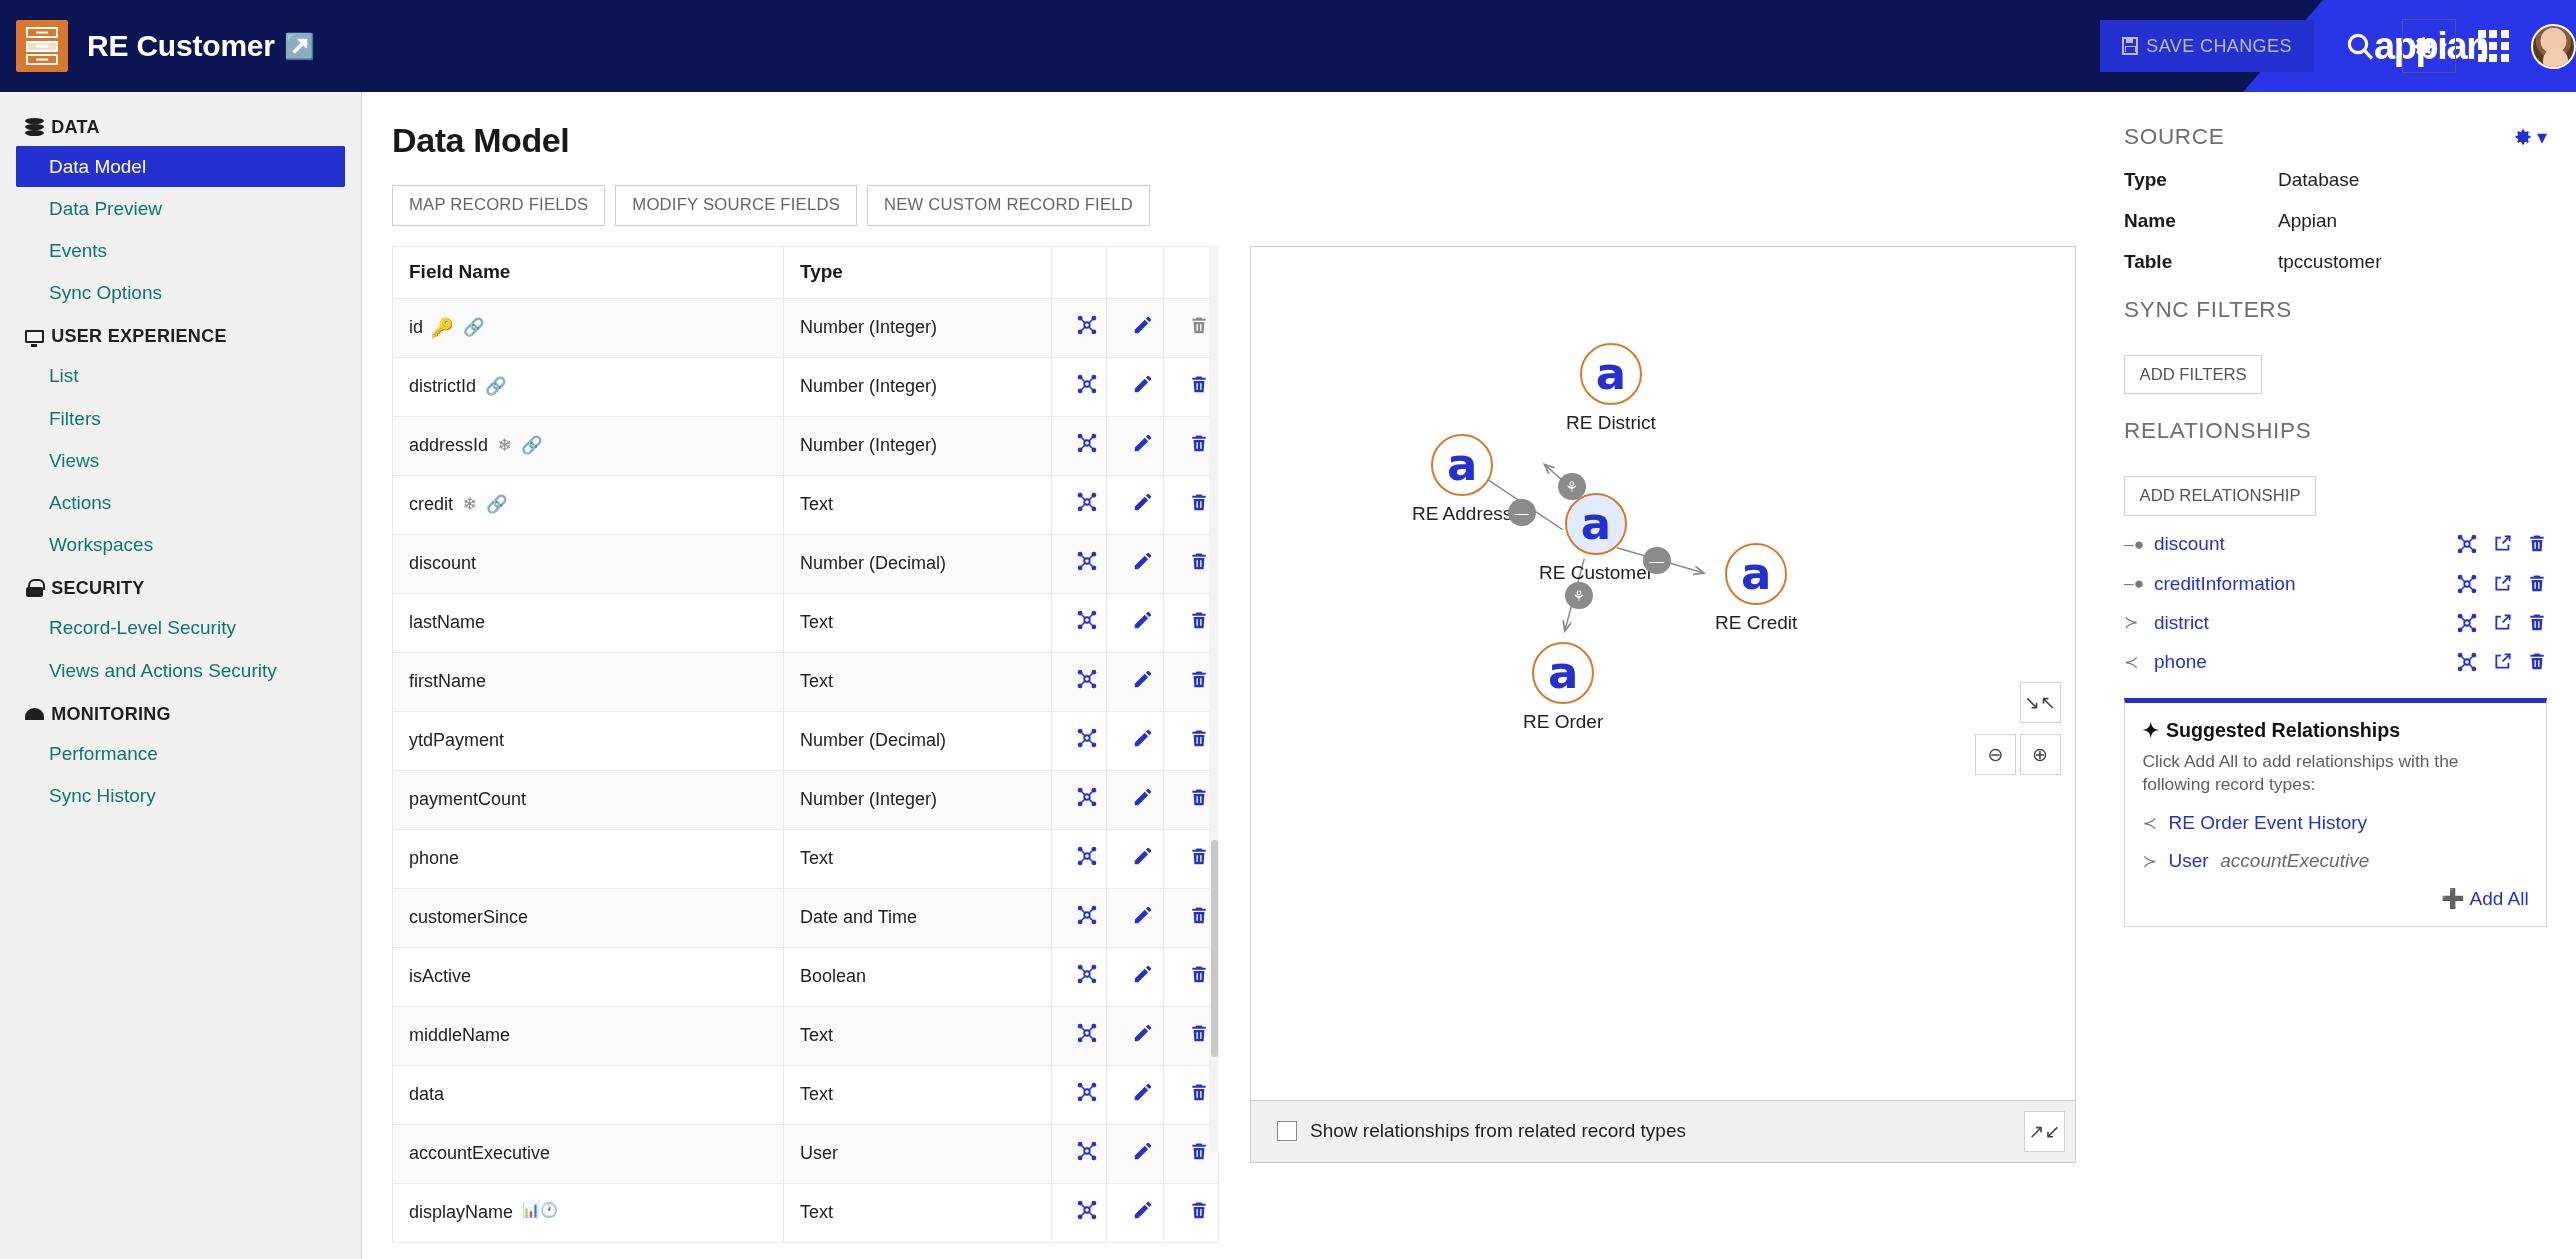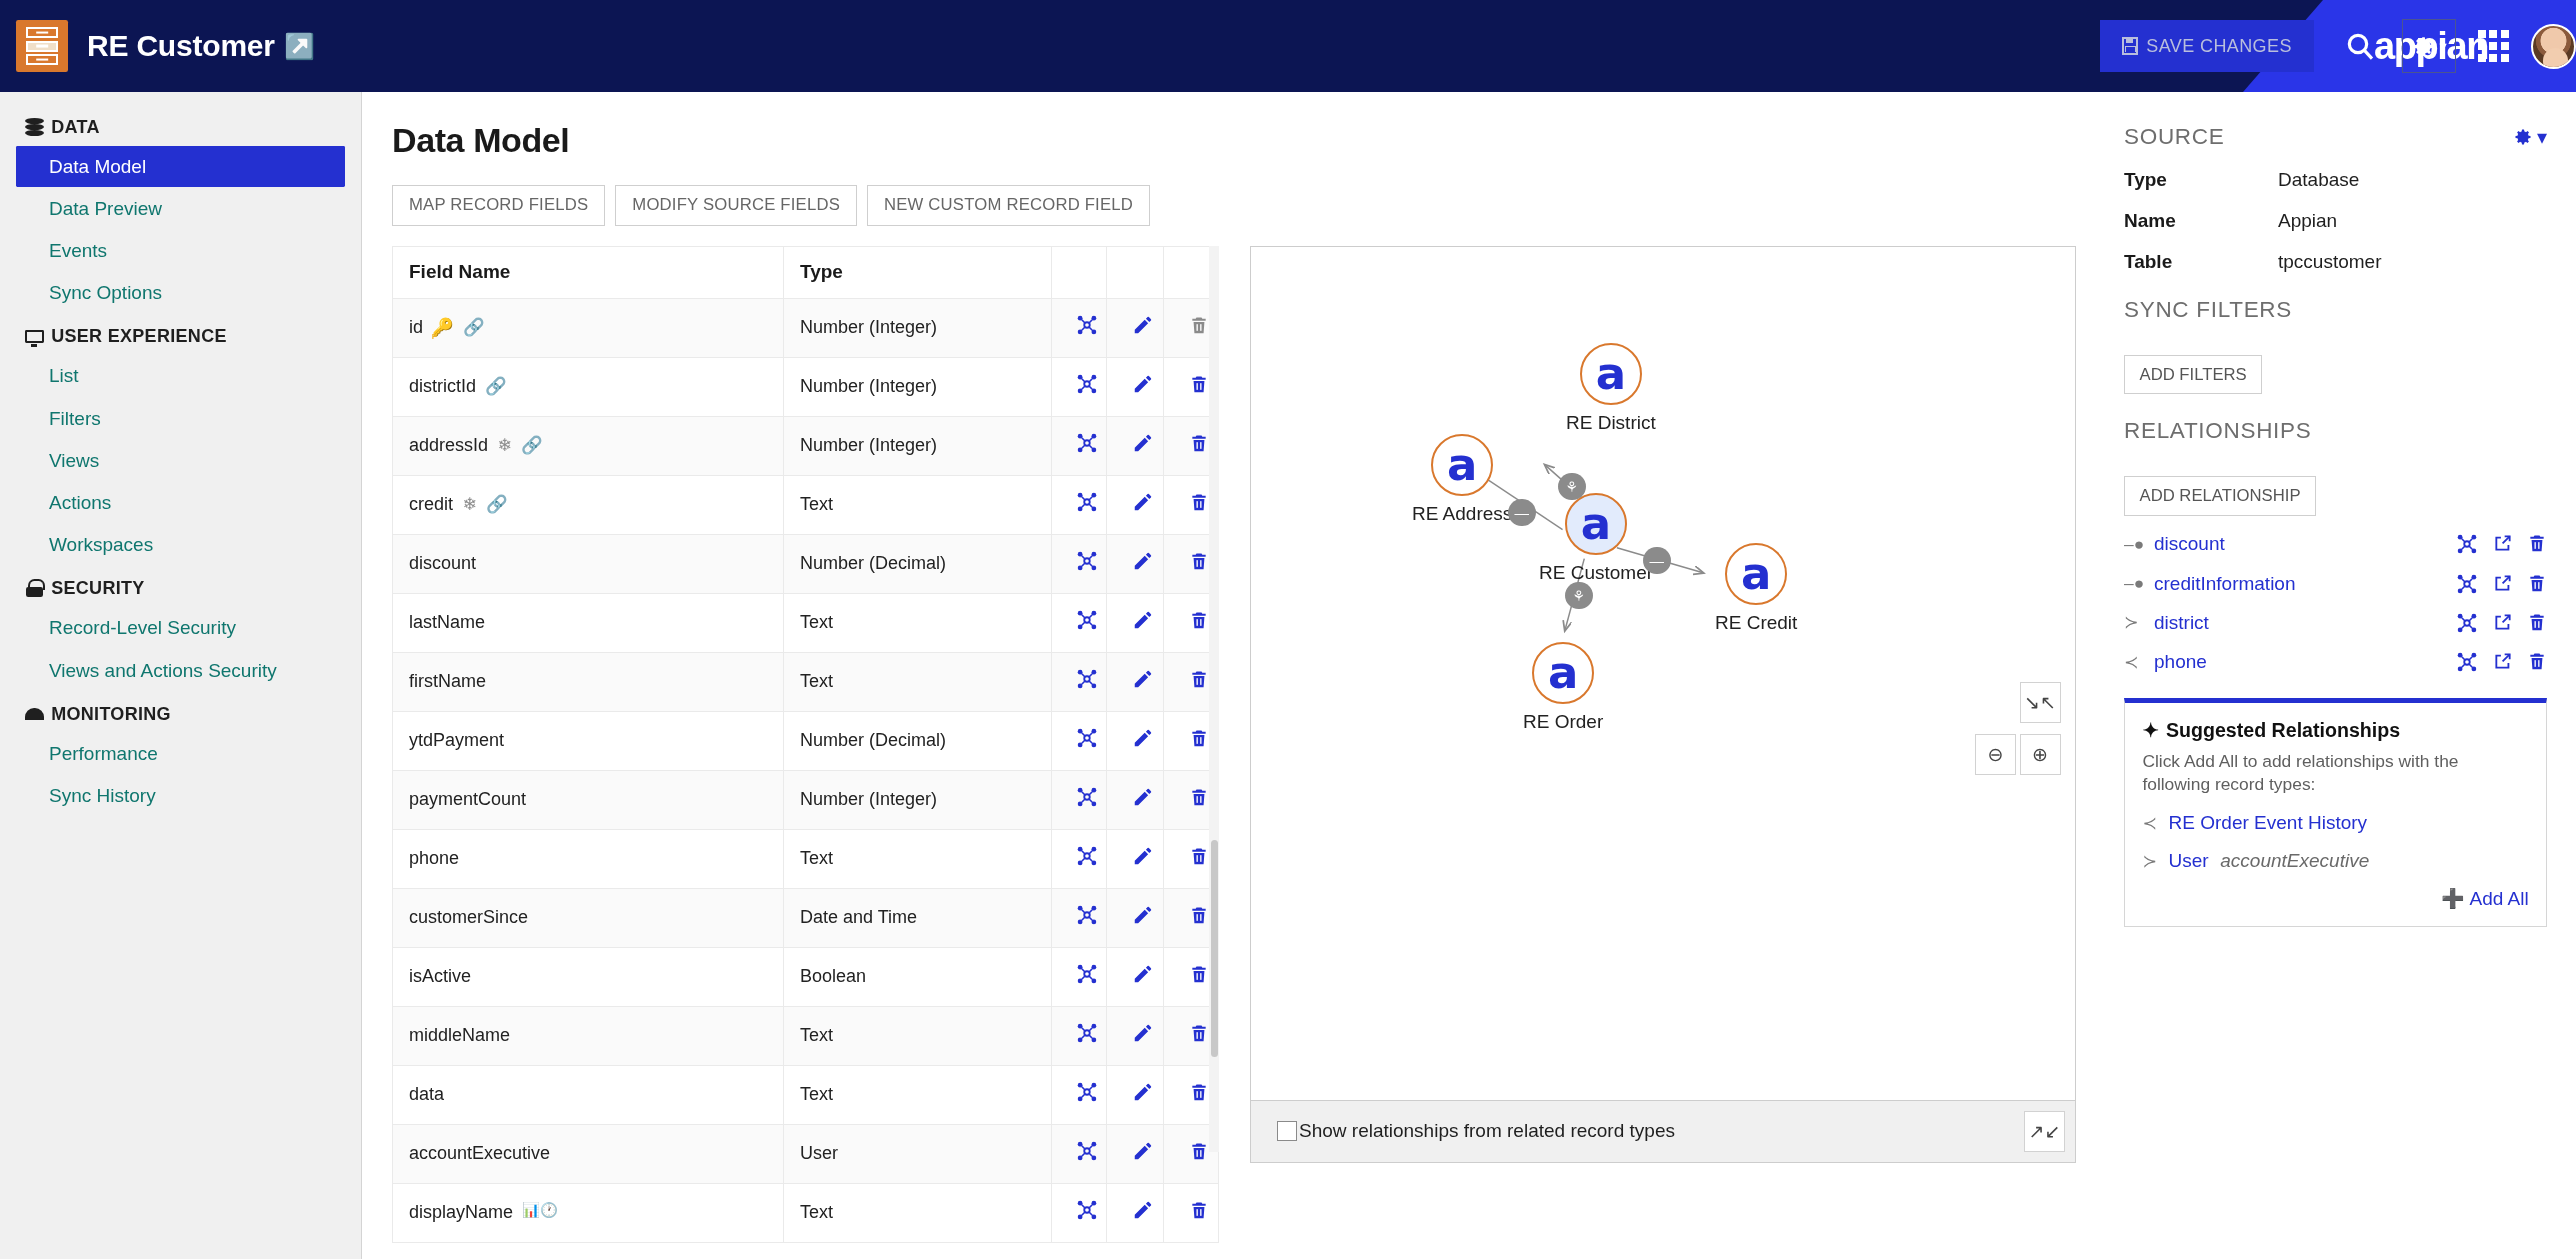--- a/index.html
+++ b/index.html
@@ -150,21 +150,21 @@
   .edge-badge {
     position:absolute; width:27.5px; height:27.5px; border-radius:50%; background:#8b8b8b;
     display:flex;align-items:center;justify-content:center;color:#fff;font-size:14.5px;
   }
   .canvas-ctl {
     position:absolute; border:0.7px solid #d2d2d2; background:#fff; width:41px; height:41px;
     display:flex; align-items:center; justify-content:center; color:#444; cursor:pointer; font-size:19px;
   }
   .canvas-foot {
     height:62px; background:#f0f0f0; border:0.7px solid #cdcdcd; border-top:none;
-    display:flex; align-items:center; padding-left:26px; gap:2px; position:relative;
+    display:flex; align-items:center; padding-left:26px; gap:13px; position:relative;
   }
   .cb { width:20px; height:20px; border:1.4px solid #8a8a8a; background:#fff; display:inline-block; cursor:pointer; }
   .cb-lbl { font-size:19px; color:#1f1f1f; }
 
   
   .right { position:absolute; left:2095px; top:92px; width:481px; height:1168px; background:#fff; padding: 32px 29px 0 29px; }
   .sec-title { font-size:22.5px; color:#6e6e6e; letter-spacing:0.7px; }
   .sec-head { display:flex; align-items:center; justify-content:space-between; }
   .gear-blue { color:#2430d0; font-size:20px; cursor:pointer; display:flex; align-items:center; gap:4.3px; }
   .kv { display:flex; margin-top: 19px; font-size:19px; }

